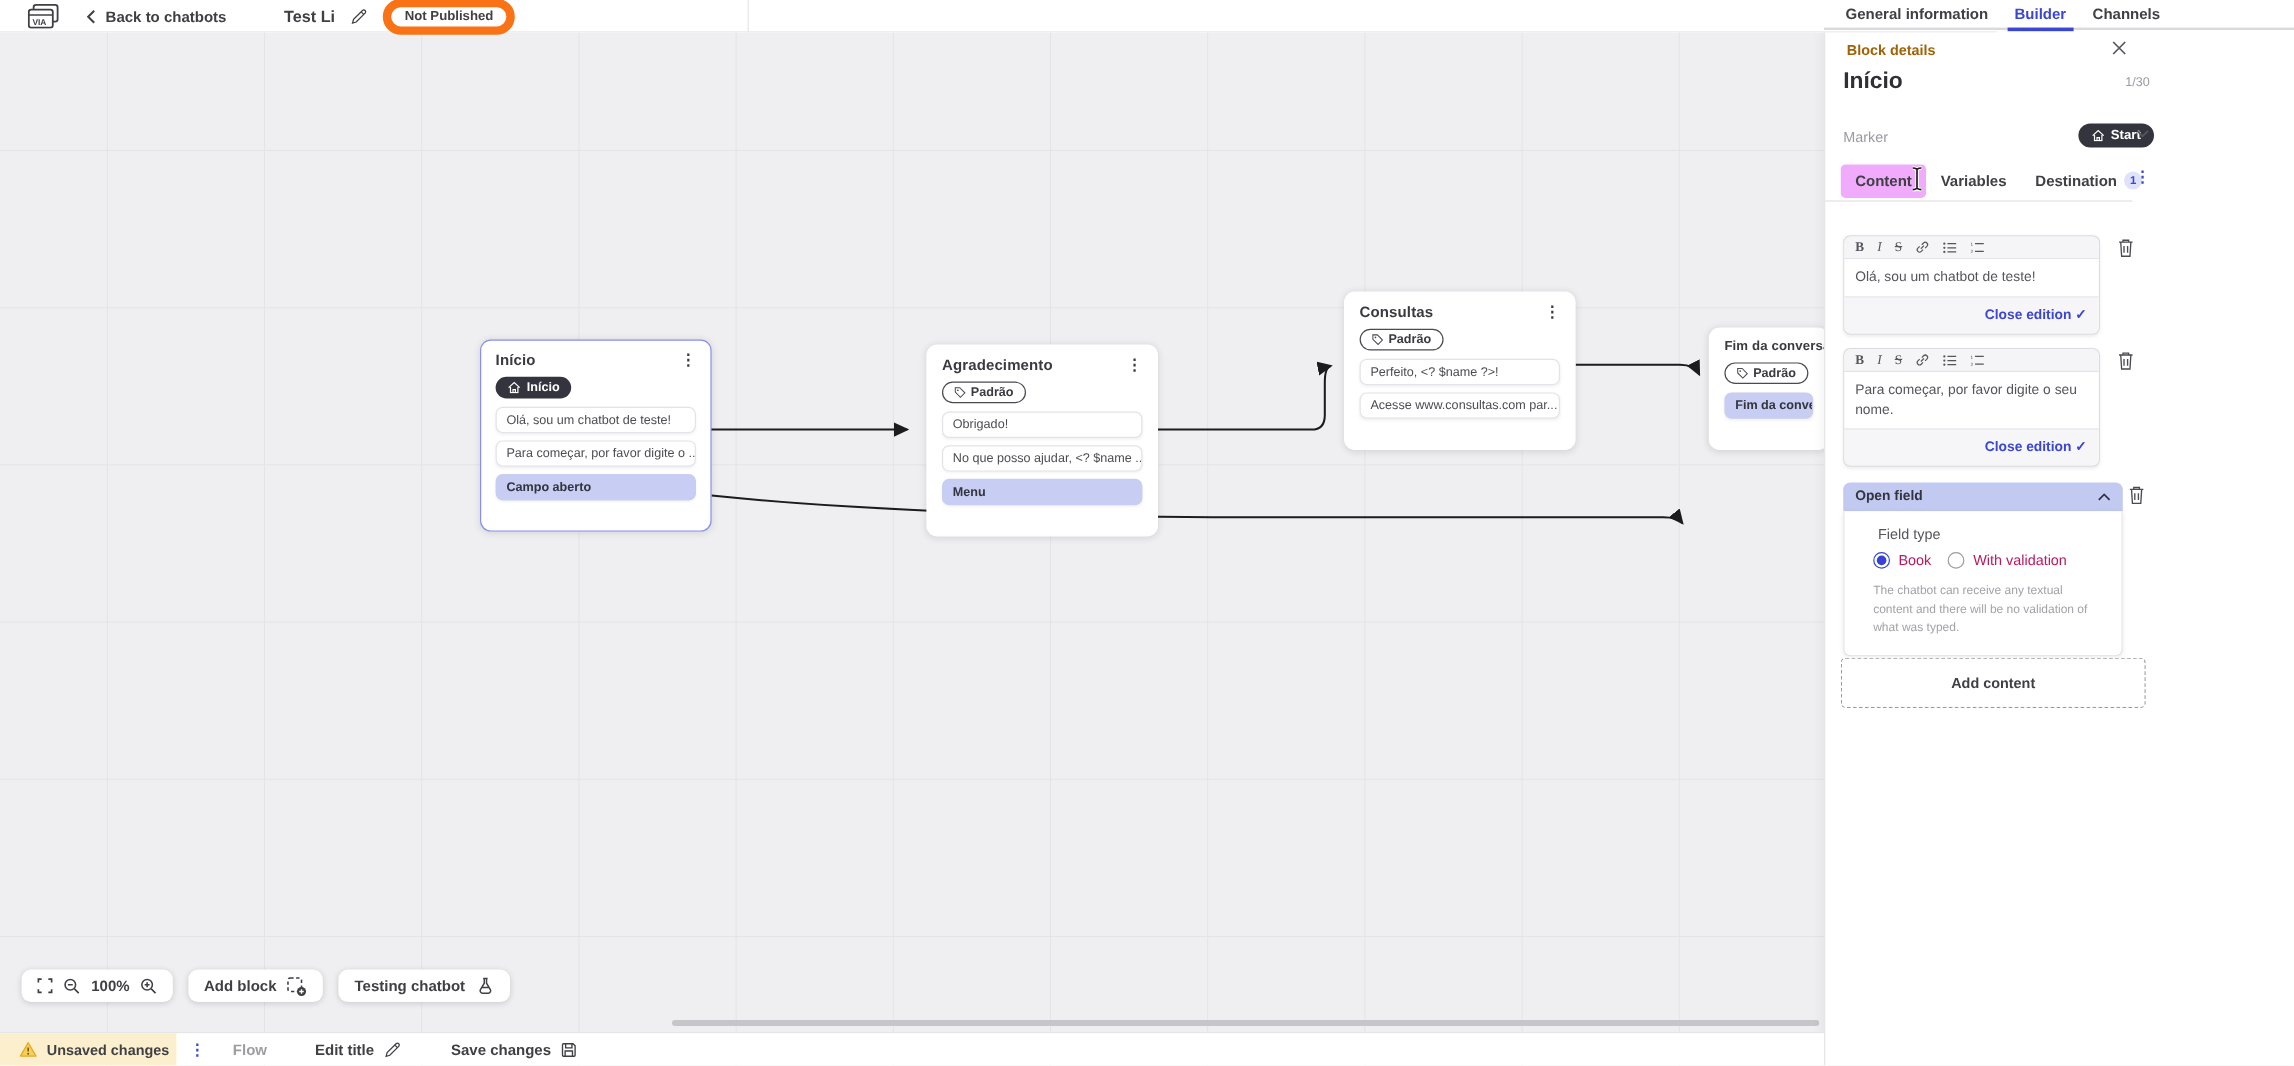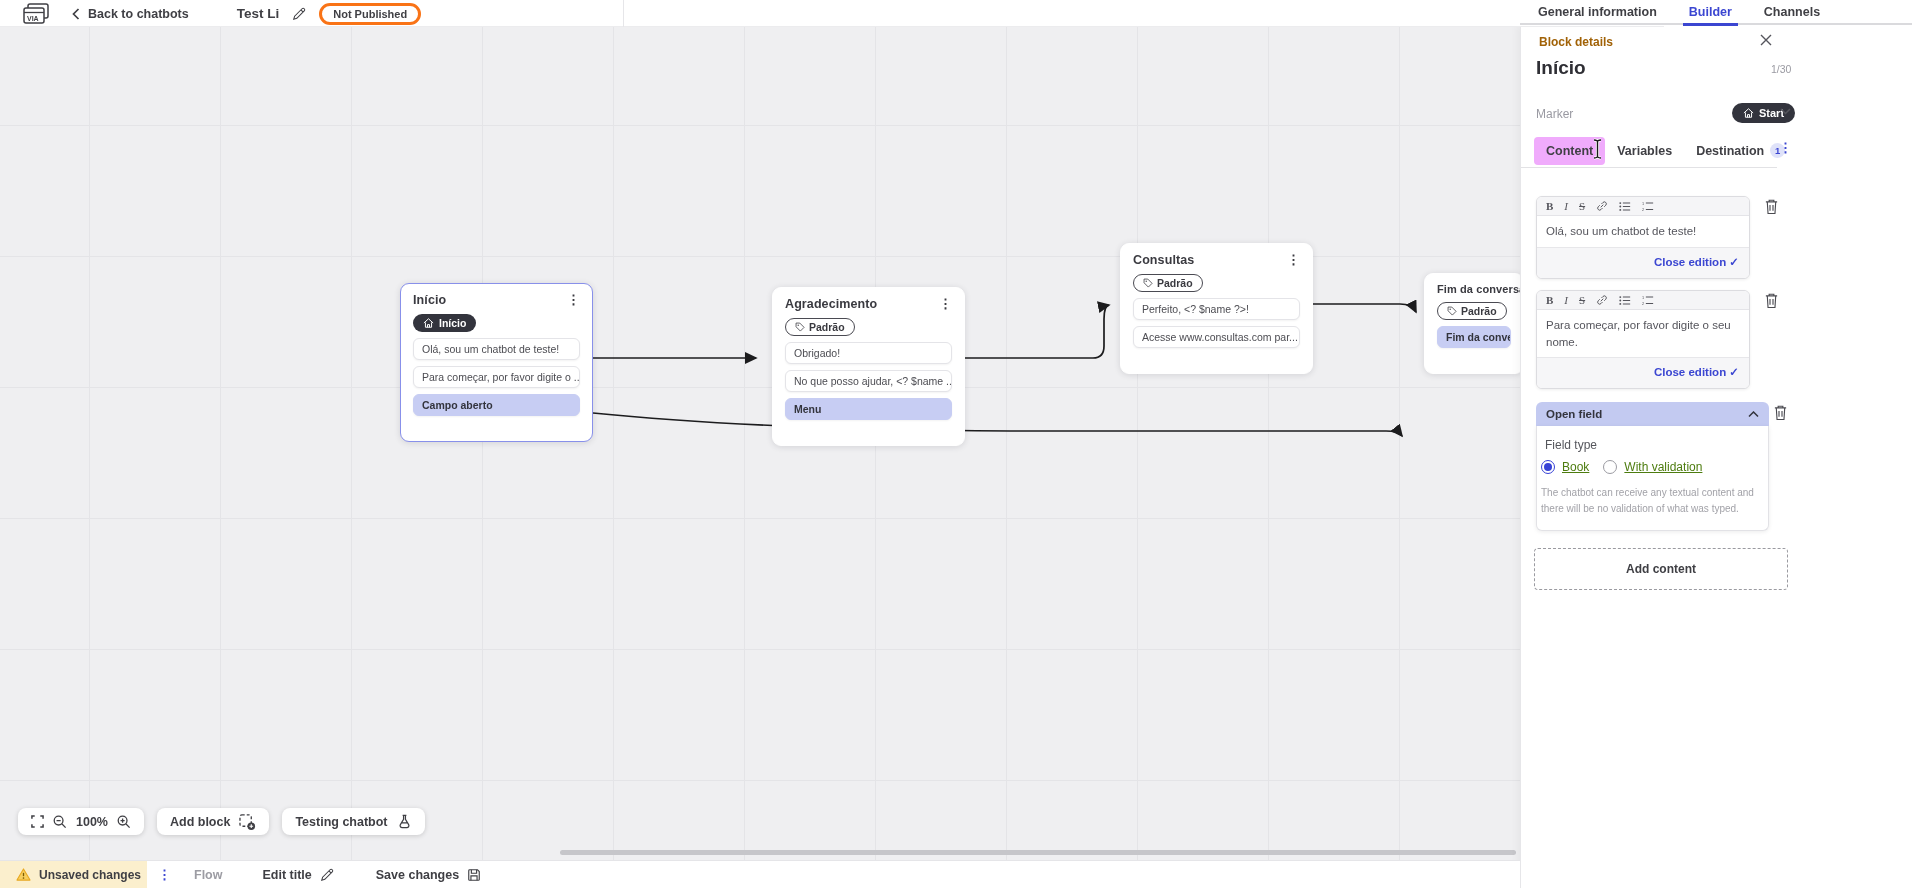--- a/index.html
+++ b/index.html
@@ -40,23 +40,23 @@
   #block-fim .block-title { font-size:11px; white-space:nowrap; }
 
   
   .topbar { position:absolute; left:0; top:0; width:1664px; height:27px; background:#fff;
             border-bottom:1px solid #ececee; z-index:20; }
   .tb-left { position:absolute; left:0; top:0; height:27px; display:flex; align-items:center; }
   .logo { margin-left:23px; }
   .back { display:flex; align-items:center; gap:8px; margin-left:22px; font-size:12.5px; font-weight:700; color:#3f3f44; }
   .tb-div { position:absolute; left:623px; top:0; width:1px; height:27px; background:#e6e6e9; }
   .bot-title { margin-left:48px; font-size:13.5px; font-weight:700; color:#3f3f44; display:flex; align-items:center; gap:13px; }
-  .badge-pill { border:3px solid #f97316; color:#3f3f44; border-radius:999px; padding:2px 11px;
+  .badge-pill { border:7px solid #f97316; color:#3f3f44; border-radius:999px; padding:2px 11px;
                 font-size:11px; font-weight:600; background:#fff; }
-  .tb-tabs { position:absolute; left:1520px; top:0; width:392px; height:25px; display:flex; gap:32px;
+  .tb-tabs { position:absolute; left:1520px; top:0; width:392px; height:25px; display:flex; gap:22px;
              align-items:center; padding-left:18px; border-bottom:2px solid #dadadd; background:#fff; }
   .tb-tab { font-size:12.5px; font-weight:700; color:#3f3f44; position:relative; height:25px; display:flex; align-items:center; }
   .tb-tab.active { color:#3b46d1; }
   .tb-tab.active::after { content:""; position:absolute; left:-6px; right:-6px; bottom:-2px; height:3px; background:#3b46d1; }
 
   
   .panel { position:absolute; left:1520px; top:25px; width:392px; height:863px; background:#fff; z-index:10;
            border-left:1px solid #e6e6e9; box-shadow:-3px 0 8px rgba(0,0,0,.04); }
   .p-head { position:absolute; left:0; top:3px; width:100%; height:27px; }
   .p-head-label { position:absolute; left:18px; top:7px; font-size:12px; font-weight:700; color:#a16207; }
@@ -86,24 +86,24 @@
   .ed-s { font-size:11px; text-decoration:line-through; font-family:"Liberation Serif",serif; }
   .ed-text { padding:7px 9px; font-size:11.5px; color:#55555c; line-height:1.45; background:#fff; }
   .ed-footer { background:#f6f6f8; border-top:1px solid #e7e7ea; padding:7px 10px 9px; text-align:right;
                font-size:11.5px; font-weight:700; color:#3b46d1; }
   .trash { position:absolute; left:243px; cursor:pointer; }
 
   .openfield { position:absolute; left:15px; top:377px; width:233px; }
   .of-head { background:#c3caf1; border-radius:6px 6px 0 0; height:24px; display:flex; align-items:center;
              justify-content:space-between; padding:0 10px; font-size:11.5px; font-weight:700; color:#33343d; }
   .of-body { background:#fff; border:1px solid #e2e2e6; border-top:none; border-radius:0 0 6px 6px;
-             padding:12px 4px 14px; box-shadow:0 1px 4px rgba(0,0,0,.08); }
+             padding:12px 24px 14px; box-shadow:0 1px 4px rgba(0,0,0,.08); }
   .of-label { font-size:12px; color:#55565c; margin-left:4px; }
   .of-radios { display:flex; align-items:center; gap:14px; margin-top:8px; }
-  .radio-opt { display:flex; align-items:center; gap:7px; font-size:12px; color:#4d7c0f;text-decoration:underline; }
+  .radio-opt { display:flex; align-items:center; gap:7px; font-size:12px; color:#be185d; }
   .radio { width:14px; height:14px; border-radius:50%; border:1.5px solid #9b9ba2; background:#fff; position:relative; }
   .radio.on { border-color:#3742d6; }
   .radio.on::after { content:""; position:absolute; left:1.5px; top:1.5px; width:8px; height:8px; border-radius:50%; background:#3742d6; }
   .of-desc { margin-top:11px; font-size:10px; color:#a2a2a8; line-height:1.55; }
 
   .add-content { position:absolute; left:13px; top:523px; width:254px; height:42px; border:1px dashed #9a9aa0;
                  border-radius:4px; display:flex; align-items:center; justify-content:center;
                  font-size:12px; font-weight:600; color:#3f3f44; cursor:pointer; background:#fff; }
 
   

